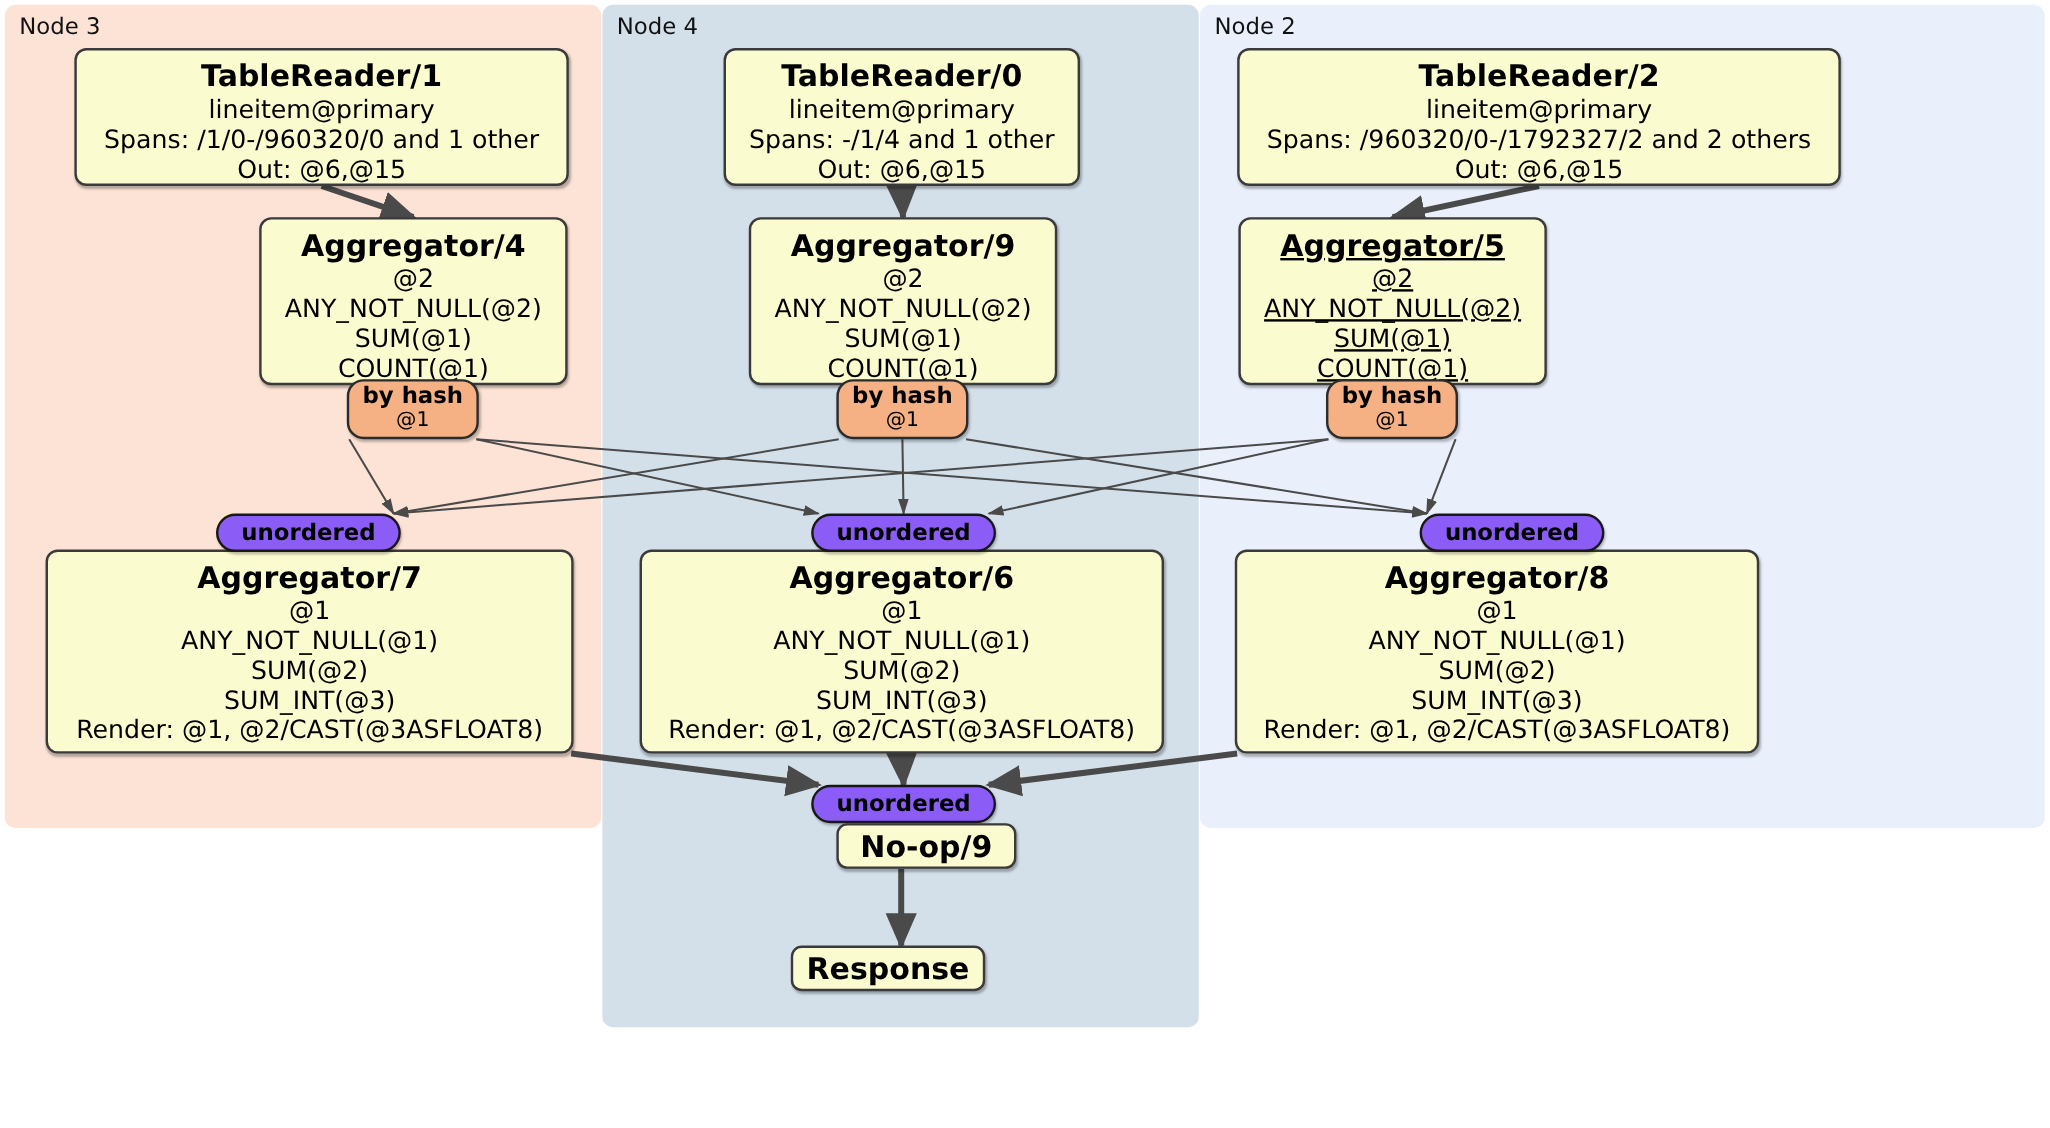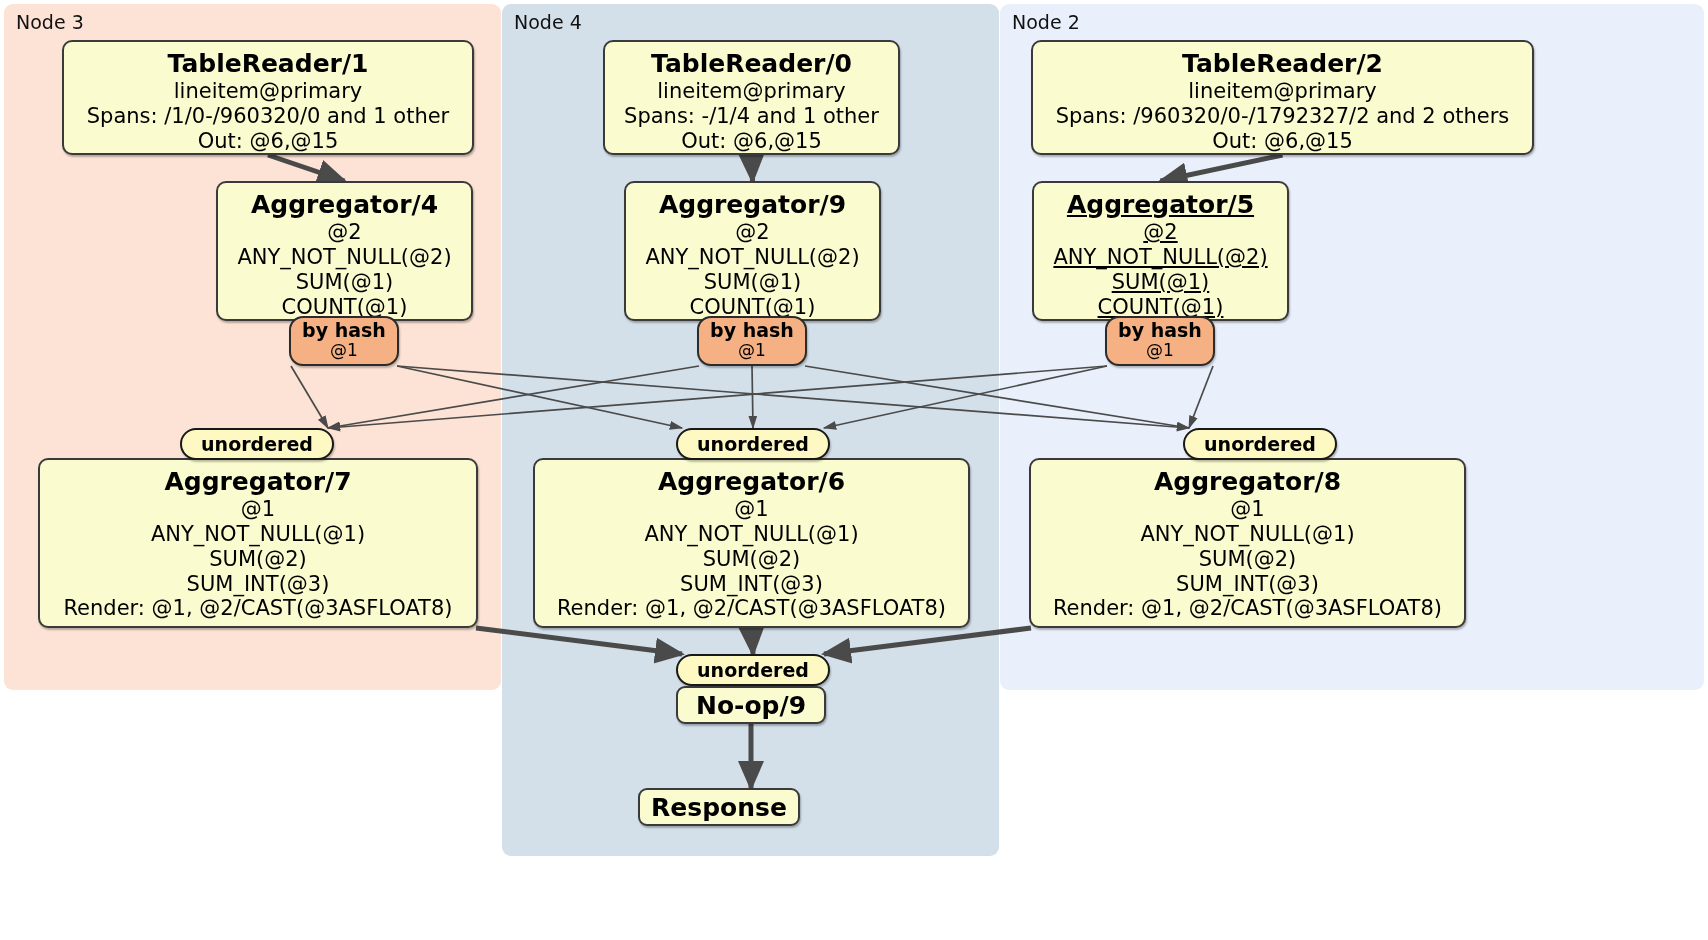--- a/index.html
+++ b/index.html
@@ -71,20 +71,21 @@
     border: 2px solid #3a3a3a;
     border-radius: 9px;
     text-align: center;
     color: #000000;
     font-weight: bold;
     font-size: 25px;
     display: flex;
     align-items: center;
     justify-content: center;
     box-shadow: 1px 2px 2px rgba(0,0,0,0.28);
+    margin-left: 21px;
   }
   .pill-hash {
     position: absolute;
     box-sizing: border-box;
     background: #f5b183;
     border: 2px solid #2b2b2b;
     border-radius: 14px;
     text-align: center;
     color: #000000;
     padding-top: 2px;
@@ -96,21 +97,21 @@
     font-weight: bold;
     font-size: 19px;
   }
   .pill-hash .ph-sub {
     display: block;
     font-size: 17px;
   }
   .pill-unordered {
     position: absolute;
     box-sizing: border-box;
-    background: #fef9c3;
+    background: #8b5cf6;
     border: 2px solid #181818;
     border-radius: 17px;
     text-align: center;
     color: #000000;
     font-weight: bold;
     font-size: 19px;
     display: flex;
     align-items: center;
     justify-content: center;
     box-shadow: 1px 2px 2px rgba(0,0,0,0.25);

